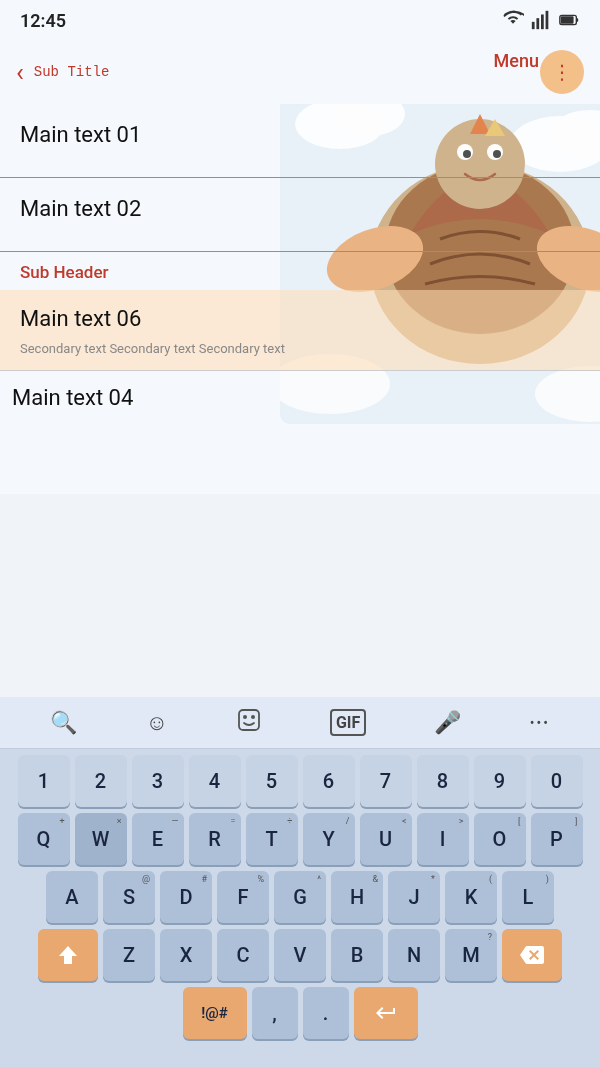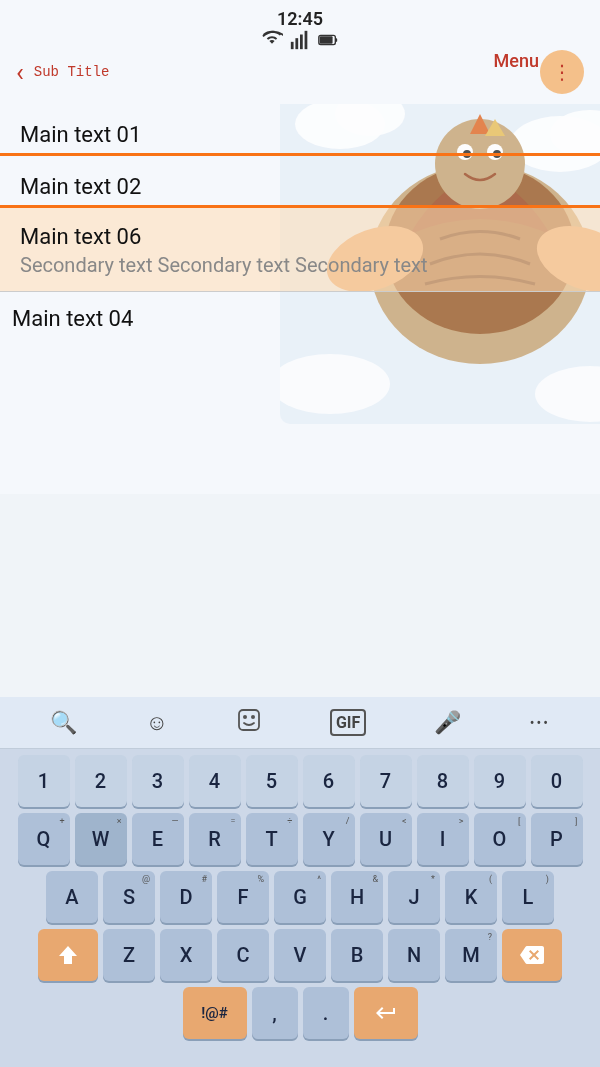--- a/index.html
+++ b/index.html
@@ -15,21 +15,20 @@
     }
 
     
     .status-bar {
       background: #f5f8fc;
       display: flex;
       justify-content: space-between;
       align-items: center;
       padding: 8px 20px;
       height: 40px;
-      flex-direction: column;
     }
 
     .status-time {
       font-size: 18px;
       font-weight: 600;
       color: #222;
     }
 
     .status-icons {
       display: flex;
@@ -106,37 +105,37 @@
       position: absolute;
       right: -20px;
       top: -20px;
       width: 340px;
       height: 340px;
       opacity: 0.85;
     }
 
     
     .list-item {
-      padding: 18px 20px 6px;
-      border-bottom: 3px solid #f97316;
+      padding: 18px 20px 30px;
+      border-bottom: 1px solid #f97316;
       background: transparent;
       position: relative;
       z-index: 2;
     }
 
     .list-item-main {
       font-size: 22px;
       color: #111;
       font-weight: 400;
     }
 
     .list-item-secondary {
-      font-size: 20px;
+      font-size: 13px;
       color: #888;
-      margin-top: 4px;
+      margin-top: 10px;
     }
 
     .sub-header {
       padding: 10px 20px 8px;
       font-size: 17px;
       color: #c0392b;
       font-weight: 500;
       background: transparent;
       position: relative;
       z-index: 2;
@@ -367,20 +366,23 @@
   </svg>
 
   <div class="list-item">
     <div class="list-item-main">Main text 01</div>
   </div>
 
   <div class="list-item">
     <div class="list-item-main">Main text 02</div>
   </div>
 
+  <div class="sub-header">
+    <span>Sub Header</span>
+  </div>
 
   <div class="list-item-highlighted">
     <div class="list-item-main">Main text 06</div>
     <div class="list-item-secondary">Secondary text Secondary text Secondary text</div>
   </div>
 
   <div class="list-item-partial">
     <div class="list-item-main">Main text 04</div>
   </div>
 

